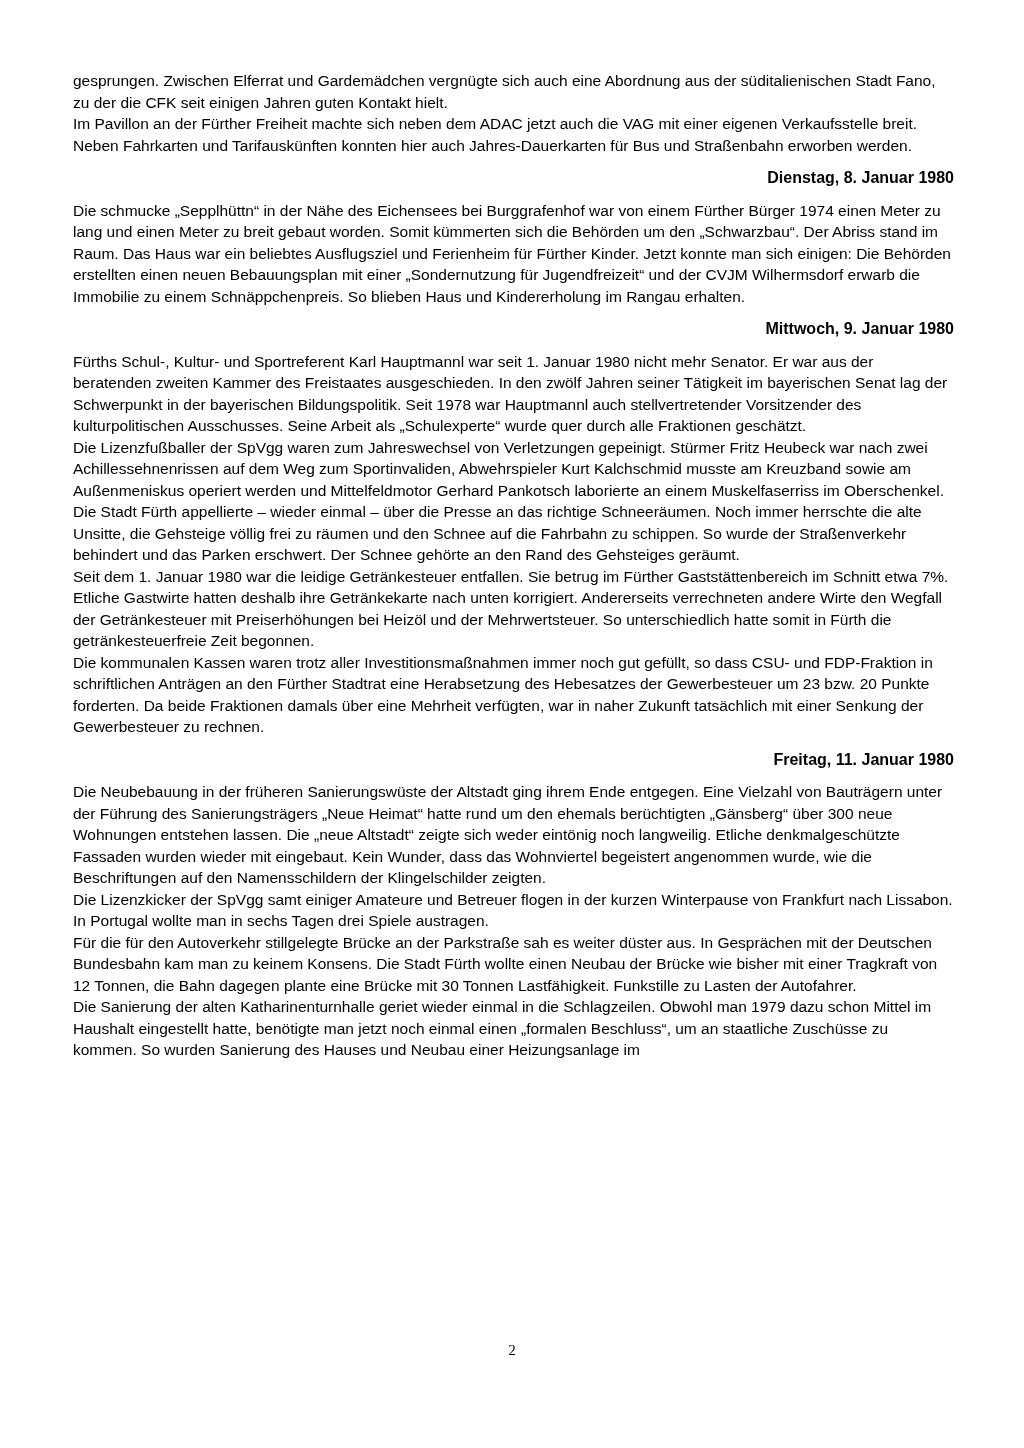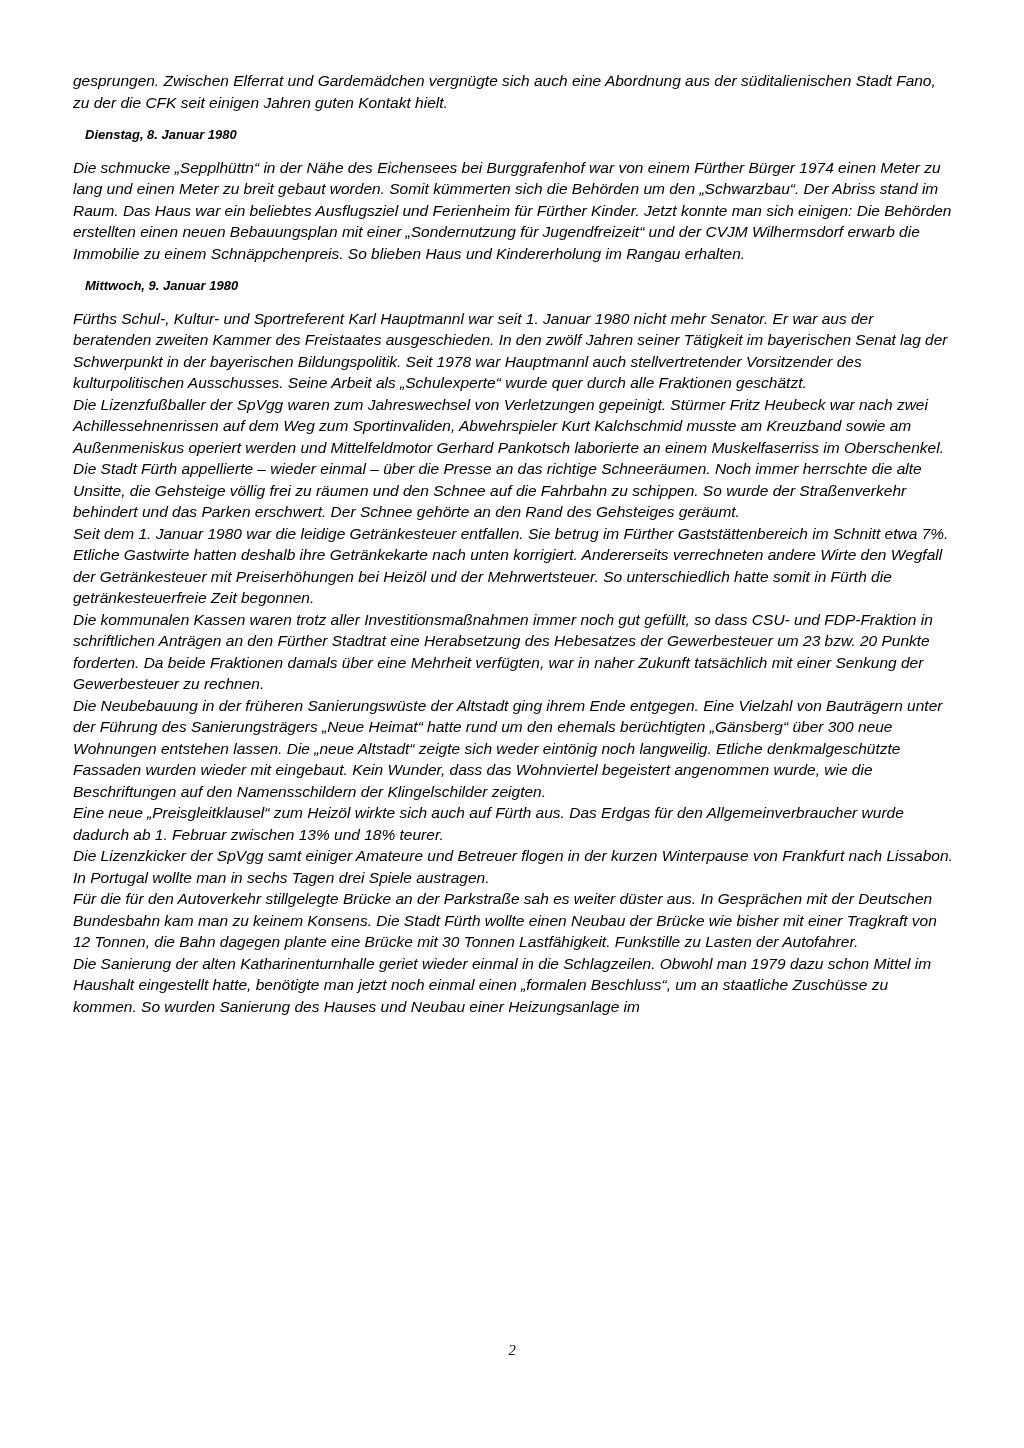--- a/index.html
+++ b/index.html
@@ -6,69 +6,70 @@
     margin: 0;
     padding: 0;
     background: #ffffff;
   }
   .page {
     position: relative;
     width: 1024px;
     height: 1448px;
     background: #ffffff;
     overflow: hidden;
-    font-style: italic;
   }
   .content {
     position: absolute;
     left: 73px;
     top: 70px;
     width: 881px;
     font-family: "Liberation Sans", sans-serif;
     font-size: 15.5px;
     line-height: 21.5px;
     color: #000000;
     text-align: left;
   }
   .content p {
     margin: 0;
   }
   .content h2 {
-    font-size: 13px;
+    font-size: 16px;
     line-height: 21.5px;
     font-weight: bold;
-    margin: 11px 12px;
+    margin: 11px 0;
+    text-align: right;
   }
   .footer {
     position: absolute;
     top: 1342px;
     left: 0;
     width: 100%;
     text-align: center;
     font-family: "Liberation Serif", serif;
     font-size: 14.5px;
     color: #000000;
   }
 </style>
 </head>
 <body>
 
 <div class="page">
   <div class="content">
       <p>gesprungen. Zwischen Elferrat und Gardemädchen vergnügte sich auch eine Abordnung aus der süditalienischen Stadt Fano, zu der die CFK seit einigen Jahren guten Kontakt hielt.</p>
+      <p>Im Pavillon an der Fürther Freiheit machte sich neben dem ADAC jetzt auch die VAG mit einer eigenen Verkaufsstelle breit. Neben Fahrkarten und Tarifauskünften konnten hier auch Jahres-Dauerkarten für Bus und Straßenbahn erworben werden.</p>
       <h2>Dienstag, 8. Januar 1980</h2>
       <p>Die schmucke „Sepplhüttn“ in der Nähe des Eichensees bei Burggrafenhof war von einem Fürther Bürger 1974 einen Meter zu lang und einen Meter zu breit gebaut worden. Somit kümmerten sich die Behörden um den „Schwarzbau“. Der Abriss stand im Raum. Das Haus war ein beliebtes Ausflugsziel und Ferienheim für Fürther Kinder. Jetzt konnte man sich einigen: Die Behörden erstellten einen neuen Bebauungsplan mit einer „Sondernutzung für Jugendfreizeit“ und der CVJM Wilhermsdorf erwarb die Immobilie zu einem Schnäppchenpreis. So blieben Haus und Kindererholung im Rangau erhalten.</p>
       <h2>Mittwoch, 9. Januar 1980</h2>
       <p>Fürths Schul-, Kultur- und Sportreferent Karl Hauptmannl war seit 1. Januar 1980 nicht mehr Senator. Er war aus der beratenden zweiten Kammer des Freistaates ausgeschieden. In den zwölf Jahren seiner Tätigkeit im bayerischen Senat lag der Schwerpunkt in der bayerischen Bildungspolitik. Seit 1978 war Hauptmannl auch stellvertretender Vorsitzender des kulturpolitischen Ausschusses. Seine Arbeit als „Schulexperte“ wurde quer durch alle Fraktionen geschätzt.</p>
       <p>Die Lizenzfußballer der SpVgg waren zum Jahreswechsel von Verletzungen gepeinigt. Stürmer Fritz Heubeck war nach zwei Achillessehnenrissen auf dem Weg zum Sportinvaliden, Abwehrspieler Kurt Kalchschmid musste am Kreuzband sowie am Außenmeniskus operiert werden und Mittelfeldmotor Gerhard Pankotsch laborierte an einem Muskelfaserriss im Oberschenkel.</p>
       <p>Die Stadt Fürth appellierte – wieder einmal – über die Presse an das richtige Schneeräumen. Noch immer herrschte die alte Unsitte, die Gehsteige völlig frei zu räumen und den Schnee auf die Fahrbahn zu schippen. So wurde der Straßenverkehr behindert und das Parken erschwert. Der Schnee gehörte an den Rand des Gehsteiges geräumt.</p>
       <p>Seit dem 1. Januar 1980 war die leidige Getränkesteuer entfallen. Sie betrug im Fürther Gaststättenbereich im Schnitt etwa 7%. Etliche Gastwirte hatten deshalb ihre Getränkekarte nach unten korrigiert. Andererseits verrechneten andere Wirte den Wegfall der Getränkesteuer mit Preiserhöhungen bei Heizöl und der Mehrwertsteuer. So unterschiedlich hatte somit in Fürth die getränkesteuerfreie Zeit begonnen.</p>
       <p>Die kommunalen Kassen waren trotz aller Investitionsmaßnahmen immer noch gut gefüllt, so dass CSU- und FDP-Fraktion in schriftlichen Anträgen an den Fürther Stadtrat eine Herabsetzung des Hebesatzes der Gewerbesteuer um 23 bzw. 20 Punkte forderten. Da beide Fraktionen damals über eine Mehrheit verfügten, war in naher Zukunft tatsächlich mit einer Senkung der Gewerbesteuer zu rechnen.</p>
+      <h2>Freitag, 11. Januar 1980</h2>
       <p>Die Neubebauung in der früheren Sanierungswüste der Altstadt ging ihrem Ende entgegen. Eine Vielzahl von Bauträgern unter der Führung des Sanierungsträgers „Neue Heimat“ hatte rund um den ehemals berüchtigten „Gänsberg“ über 300 neue Wohnungen entstehen lassen. Die „neue Altstadt“ zeigte sich weder eintönig noch langweilig. Etliche denkmalgeschützte Fassaden wurden wieder mit eingebaut. Kein Wunder, dass das Wohnviertel begeistert angenommen wurde, wie die Beschriftungen auf den Namensschildern der Klingelschilder zeigten.</p>
-      <p>Eine neue „Preisgleitklausel“ zum Heizöl wirkte sich auch auf Fürth aus. Das Erdgas für den Allgemeinverbraucher wurde dadurch ab 1. Februar zwischen 13% und 18% teurer.</p>
       <p>Die Lizenzkicker der SpVgg samt einiger Amateure und Betreuer flogen in der kurzen Winterpause von Frankfurt nach Lissabon. In Portugal wollte man in sechs Tagen drei Spiele austragen.</p>
       <p>Für die für den Autoverkehr stillgelegte Brücke an der Parkstraße sah es weiter düster aus. In Gesprächen mit der Deutschen Bundesbahn kam man zu keinem Konsens. Die Stadt Fürth wollte einen Neubau der Brücke wie bisher mit einer Tragkraft von 12 Tonnen, die Bahn dagegen plante eine Brücke mit 30 Tonnen Lastfähigkeit. Funkstille zu Lasten der Autofahrer.</p>
       <p>Die Sanierung der alten Katharinenturnhalle geriet wieder einmal in die Schlagzeilen. Obwohl man 1979 dazu schon Mittel im Haushalt eingestellt hatte, benötigte man jetzt noch einmal einen „formalen Beschluss“, um an staatliche Zuschüsse zu kommen. So wurden Sanierung des Hauses und Neubau einer Heizungsanlage im</p>
     </div>
   <div class="footer">
     <span>2</span>
   </div>
 </div>
 
 </body></html>

